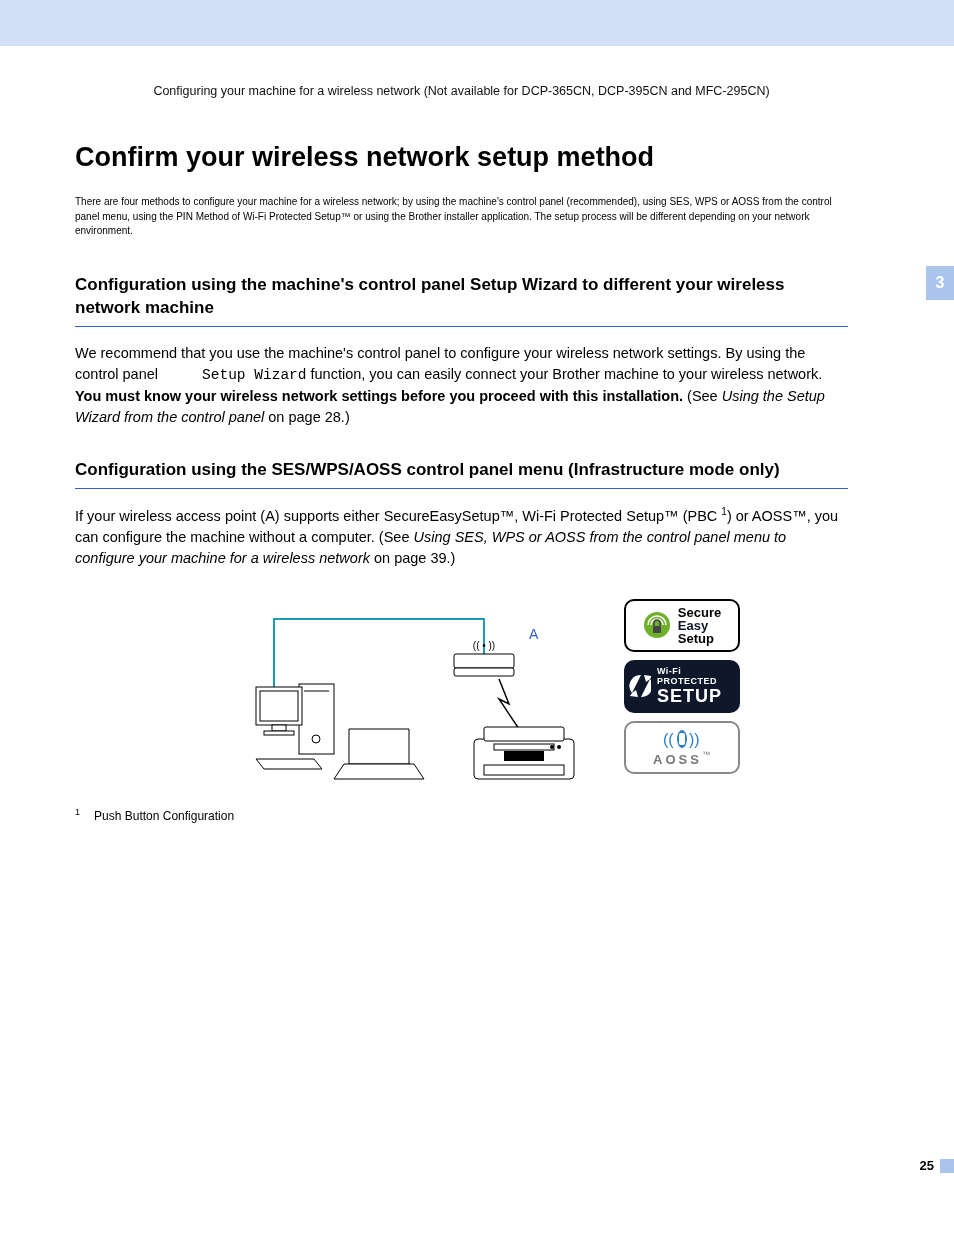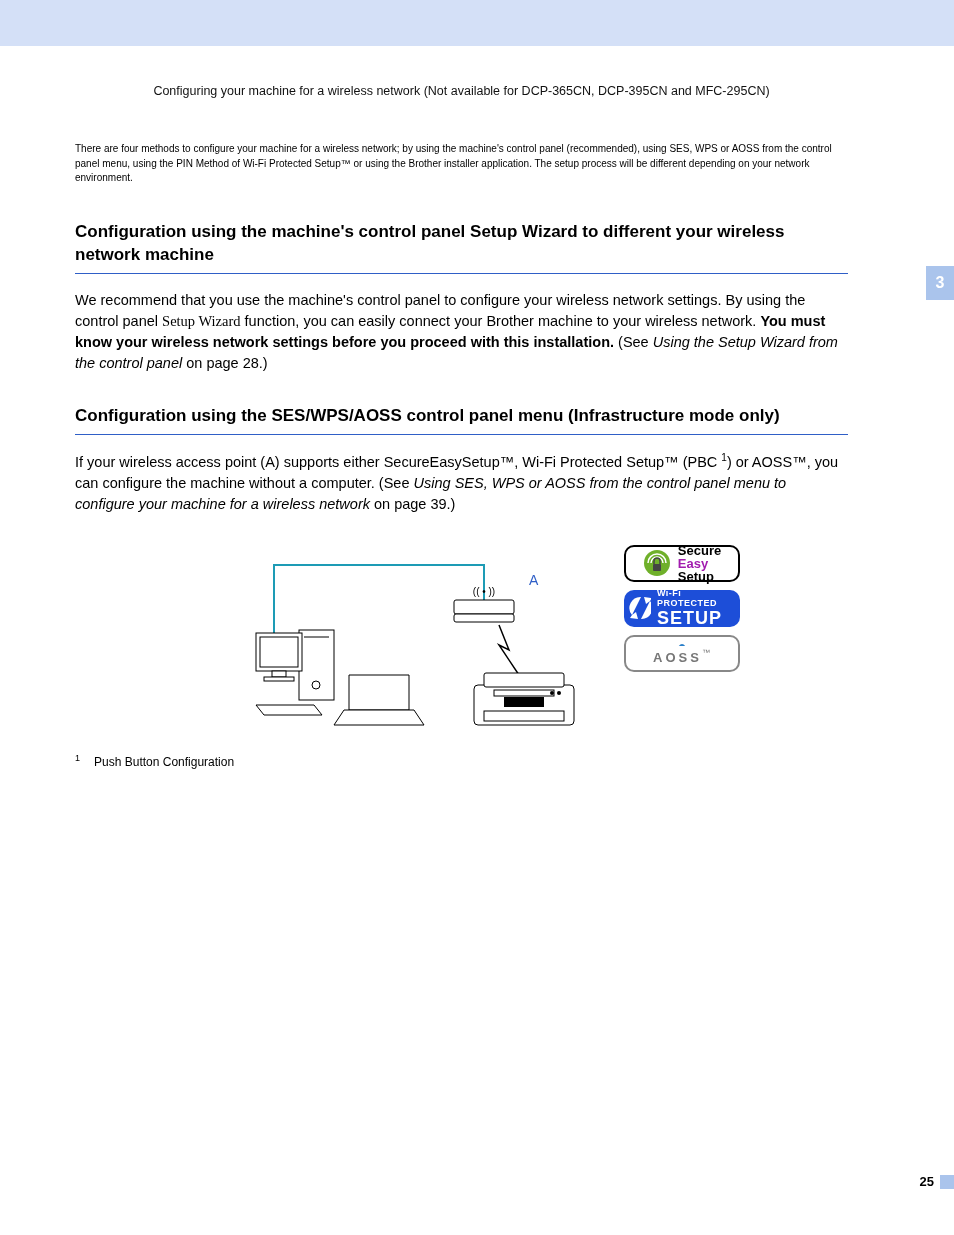--- a/index.html
+++ b/index.html
@@ -41,41 +41,41 @@
     line-height: 1.4;
     padding-bottom: 6px;
     border-bottom: 1px solid #2f5fc7;
     margin-bottom: 16px;
   }
   .para {
     font-size: 14.5px;
     line-height: 1.45;
     margin-bottom: 30px;
   }
-  .mono { font-family: Liberation Serif, serif; }
+  .mono { font-family: Liberation Mono, monospace; margin-left: 40px; }
   .ital { font-style: italic; }
   .bld { font-weight: bold; }
   .side-tab {
     position: absolute;
     right: 0;
     top: 266px;
     width: 28px;
     height: 34px;
     background: #aac4ec;
     color: #fff;
     font-weight: bold;
     font-size: 16px;
     display: flex;
     align-items: center;
     justify-content: center;
   }
   .page-num-bar {
     position: absolute;
     right: 0;
-    bottom: 46px;
+    bottom: 62px;
     display: flex;
     align-items: center;
   }
   .page-num {
     font-size: 13px;
     font-weight: bold;
     margin-right: 6px;
   }
   .page-accent {
     width: 14px;
@@ -87,31 +87,31 @@
     justify-content: center;
     gap: 20px;
     margin: 10px 0 18px 0;
   }
   .diagram-svg { flex: 0 0 auto; }
   .logos { display: flex; flex-direction: column; gap: 8px; align-items: center; }
   .logo-box {
     border: 2px solid #000;
     border-radius: 10px;
     width: 116px;
-    height: 37px;
+    height: 53px;
     display: flex;
     align-items: center;
     justify-content: center;
     gap: 6px;
     padding: 4px;
   }
   .ses-text { font-size: 13px; font-weight: bold; line-height: 1; text-align: left; }
-  .ses-easy { color: #a21caf; }
+  .ses-easy { color: #0f172a; }
   .wps-box {
-    background: #1d4ed8;
+    background: #0f172a;
     border: none;
     color: #fff;
     flex-direction: column;
     gap: 0;
   }
   .wps-top { font-size: 9px; font-weight: bold; letter-spacing: 0.5px; }
   .wps-setup { font-size: 18px; font-weight: bold; letter-spacing: 1px; }
   .aoss-box { border-color: #888; }
   .aoss-text { font-size: 13px; color: #777; letter-spacing: 3px; font-weight: bold; }
   .footnote {
@@ -124,20 +124,21 @@
 </style>
 </head>
 <body>
 
 <div class="top-bar"></div>
 <div class="side-tab">3</div>
 
 <div class="content">
   <div class="breadcrumb">Configuring your machine for a wireless network (Not available for DCP-365CN, DCP-395CN and MFC-295CN)</div>
 
+  <h1>Confirm your wireless network setup method</h1>
 
   <p class="intro">There are four methods to configure your machine for a wireless network; by using the machine's control panel (recommended), using SES, WPS or AOSS from the control panel menu, using the PIN Method of Wi-Fi Protected Setup™ or using the Brother installer application. The setup process will be different depending on your network environment.</p>
 
   <h2>Configuration using the machine's control panel Setup Wizard to different your wireless network machine</h2>
   <p class="para">
     <span>We recommend that you use the machine's control panel to configure your wireless network settings. By using the control panel </span><span class="mono">Setup Wizard</span><span> function, you can easily connect your Brother machine to your wireless network. </span><span class="bld">You must know your wireless network settings before you proceed with this installation.</span><span> (See </span><span class="ital">Using the Setup Wizard from the control panel</span><span> on page 28.)</span>
   </p>
 
   <h2>Configuration using the SES/WPS/AOSS control panel menu (Infrastructure mode only)</h2>
   <p class="para">

